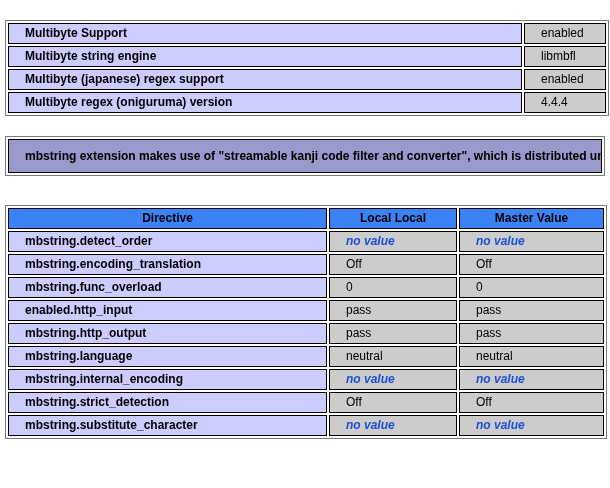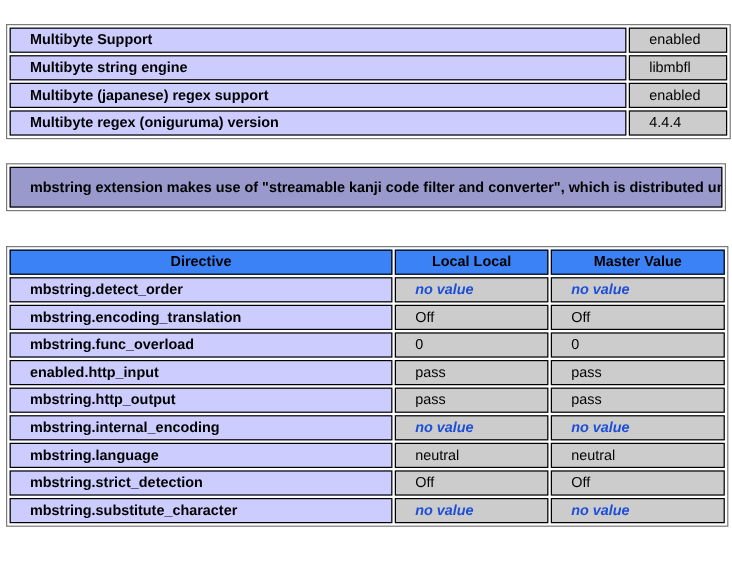--- a/index.html
+++ b/index.html
@@ -156,28 +156,28 @@
             <td class="e">enabled.http_input</td>
             <td class="v">pass</td>
             <td class="v">pass</td>
           </tr>
           <tr>
             <td class="e">mbstring.http_output</td>
             <td class="v">pass</td>
             <td class="v">pass</td>
           </tr>
           <tr>
+            <td class="e">mbstring.language</td>
+            <td class="v">neutral</td>
+            <td class="v">neutral</td>
+          </tr>
+          <tr>
             <td class="e">mbstring.internal_encoding</td>
             <td class="v"><span class="novalue">no value</span></td>
             <td class="v"><span class="novalue">no value</span></td>
-          </tr>
-          <tr>
-            <td class="e">mbstring.language</td>
-            <td class="v">neutral</td>
-            <td class="v">neutral</td>
           </tr>
           <tr>
             <td class="e">mbstring.strict_detection</td>
             <td class="v">Off</td>
             <td class="v">Off</td>
           </tr>
           <tr>
             <td class="e">mbstring.substitute_character</td>
             <td class="v"><span class="novalue">no value</span></td>
             <td class="v"><span class="novalue">no value</span></td>

